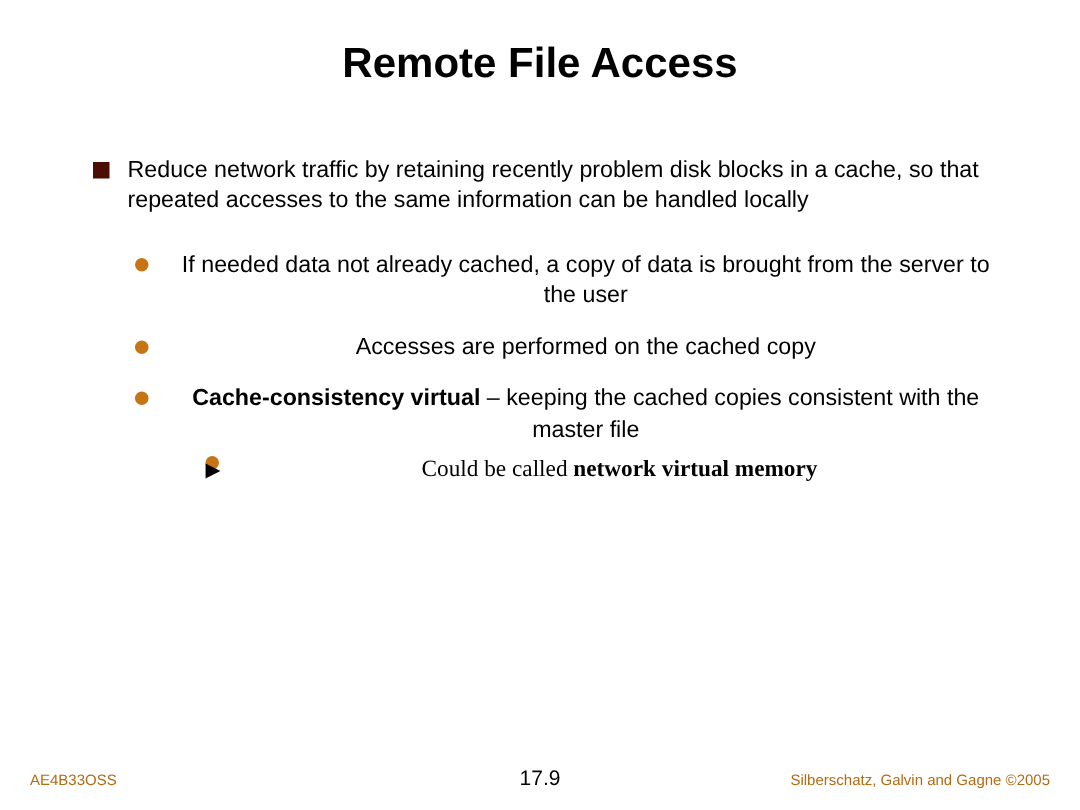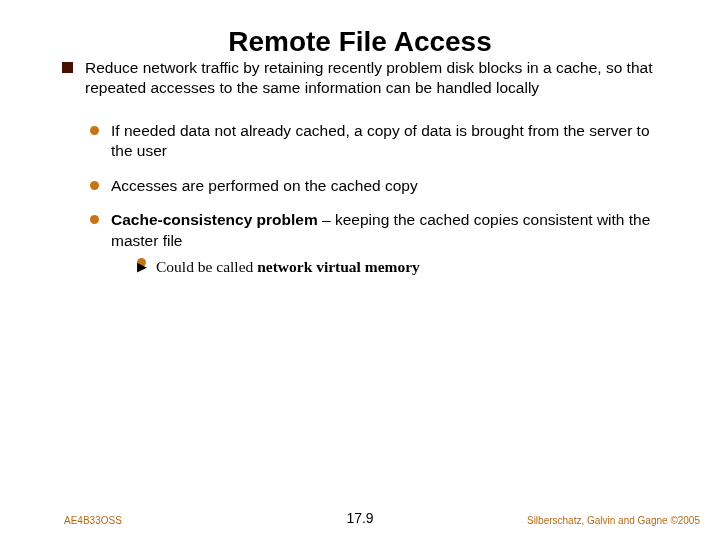--- a/index.html
+++ b/index.html
@@ -1,33 +1,33 @@
 <!DOCTYPE html>
 <html><head>
 <meta charset="utf-8">
 <style>
   * { margin: 0; padding: 0; box-sizing: border-box; }
   html, body { width: 720px; height: 540px; background: #fff; font-family: Arial, Helvetica, sans-serif; color: #000; }
   .slide { position: relative; width: 720px; height: 540px; padding: 20px 40px 0 40px; }
-  .title { text-align: center; font-size: 28px; font-weight: bold; margin-top: 6px; }
+  .title { text-align: center; font-size: 28px; font-weight: bold; margin-top: 6px; margin-bottom: 46px; }
   .content { padding-left: 22px; padding-right: 10px; }
   .lvl1 { display: flex; margin-bottom: 14px; font-size: 15.5px; line-height: 1.32; }
   .lvl1 .marker { flex: 0 0 auto; width: 11px; height: 11px; background: #4a0e02; margin-top: 4px; margin-right: 12px; }
   .lvl1 .text { flex: 1 1 auto; }
   .sub-group { margin-top: 22px; padding-left: 28px; }
-  .lvl2 { display: flex; margin-bottom: 14px; font-size: 15.5px; line-height: 1.32; }
+  .lvl2 { display: flex; margin-bottom: 14px; font-size: 15.5px; line-height: 1.32; text-align: center; }
   .lvl2 .marker { flex: 0 0 auto; width: 9px; height: 9px; background: #c77514; border-radius: 50%; margin-top: 5px; margin-right: 12px; }
   .lvl2 .text { flex: 1 1 auto; }
   .sub-sub { margin-top: 6px; padding-left: 26px; }
   .lvl3 { display: flex; font-size: 15.5px; line-height: 1.32; }
   .lvl3 .marker { flex: 0 0 auto; margin-right: 10px; color: #000; font-size: 13px; margin-top: 1px; }
   .lvl3 .text { flex: 1 1 auto; font-family: Liberation Serif, serif; }
   .bold { font-weight: bold; }
   .footer { position: absolute; bottom: 14px; left: 0; width: 720px; height: 18px; }
-  .footer-left { position: absolute; left: 20px; bottom: 0; font-size: 10px; color: #b36b13; margin-left: 44px; }
+  .footer-left { position: absolute; left: 20px; bottom: 0; font-size: 10px; color: #b36b13; }
   .footer-center { position: absolute; left: 50%; bottom: 0; transform: translateX(-50%); font-size: 14px; color: #000; }
   .footer-right { position: absolute; right: 20px; bottom: 0; font-size: 10px; color: #b36b13; text-align: right; }
 </style>
 </head>
 <body>
 
 <div class="slide">
 
   <div class="title">Remote File Access</div>
 
@@ -48,21 +48,21 @@
 
       <div class="lvl2">
         <div class="marker"></div>
         <div class="text">Accesses are performed on the cached copy</div>
       </div>
 
 
       <div class="lvl2">
         <div class="marker"></div>
         <div class="text">
-          <span class="bold">Cache-consistency problem</span><span> – keeping the cached copies consistent with the master file</span>
+          <span class="bold">Cache-consistency virtual</span><span> – keeping the cached copies consistent with the master file</span>
           <div class="sub-sub">
             <div class="lvl3">
               <div class="marker">▶</div>
               <div class="text">
                 <span>Could be called </span><span class="bold">network virtual memory</span>
               </div>
             </div>
           </div>
         </div>
       </div>

